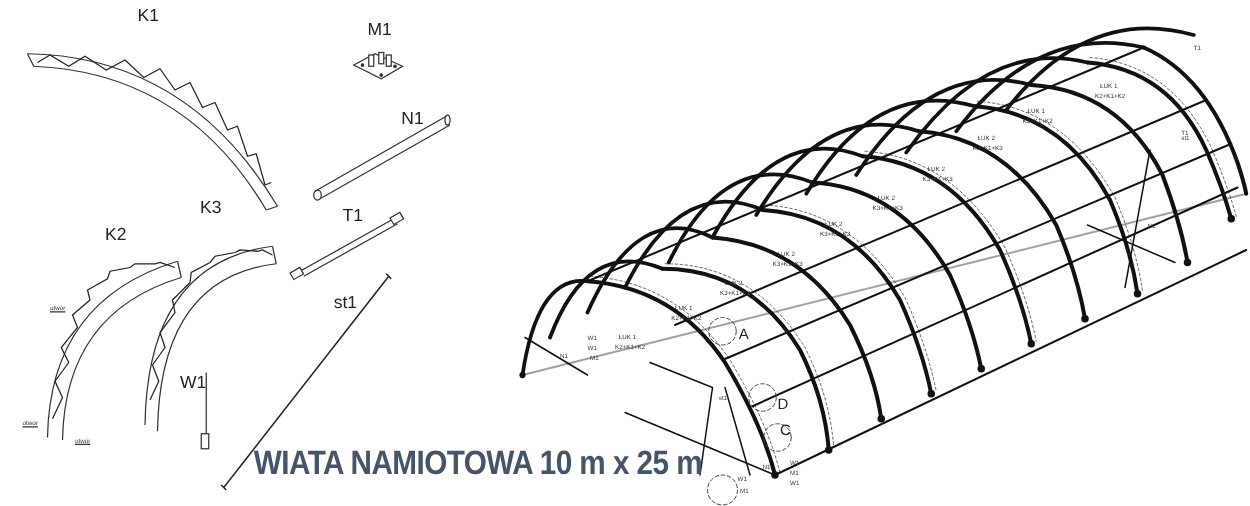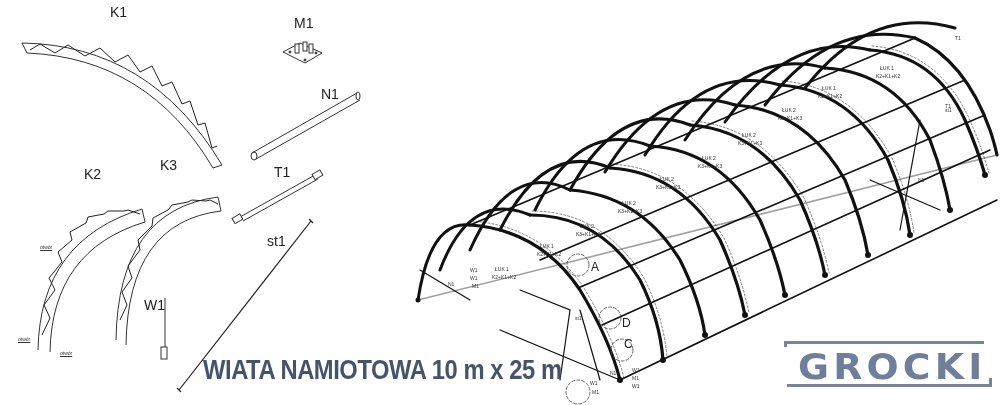--- a/index.html
+++ b/index.html
@@ -200,35 +200,28 @@
       <text x="448" y="286">N1</text>
         <text x="610" y="375">N1</text>
         <text x="918" y="182">N1</text>
     </g>
   </svg>
 
   <span class="part-label" style="left:110px;top:4px;">K1</span>
   <span class="part-label" style="left:294px;top:15px;">M1</span>
   <span class="part-label" style="left:321px;top:86px;">N1</span>
   <span class="part-label" style="left:274px;top:164px;">T1</span>
-  <span class="part-label" style="left:84px;top:166px;">K2</span>
+  <span class="part-label" style="left:84px;top:179px;">K2</span>
   <span class="part-label" style="left:160px;top:157px;">K3</span>
   <span class="part-label" style="left:144px;top:297px;">W1</span>
   <span class="part-label" style="left:267px;top:233px;">st1</span>
 
   <span class="small-note" style="left:40px;top:244px;">otwór</span>
   <span class="small-note" style="left:18px;top:336px;">otwór</span>
   <span class="small-note" style="left:60px;top:350px;">otwór</span>
 
   <span class="callout" style="left:591px;top:260px;">A</span>
   <span class="callout" style="left:622px;top:316px;">D</span>
   <span class="callout" style="left:624px;top:337px;">C</span>
 
   <div class="title">WIATA NAMIOTOWA 10 m x 25 m</div>
 
-  <div class="logo">
-    <div class="bar-top"></div>
-    <div class="bar-top-tick"></div>
-    <div class="text">GROCKI</div>
-    <div class="bar-bot"></div>
-    <div class="bar-bot-tick"></div>
-  </div>
 </div>
 
 </body></html>

